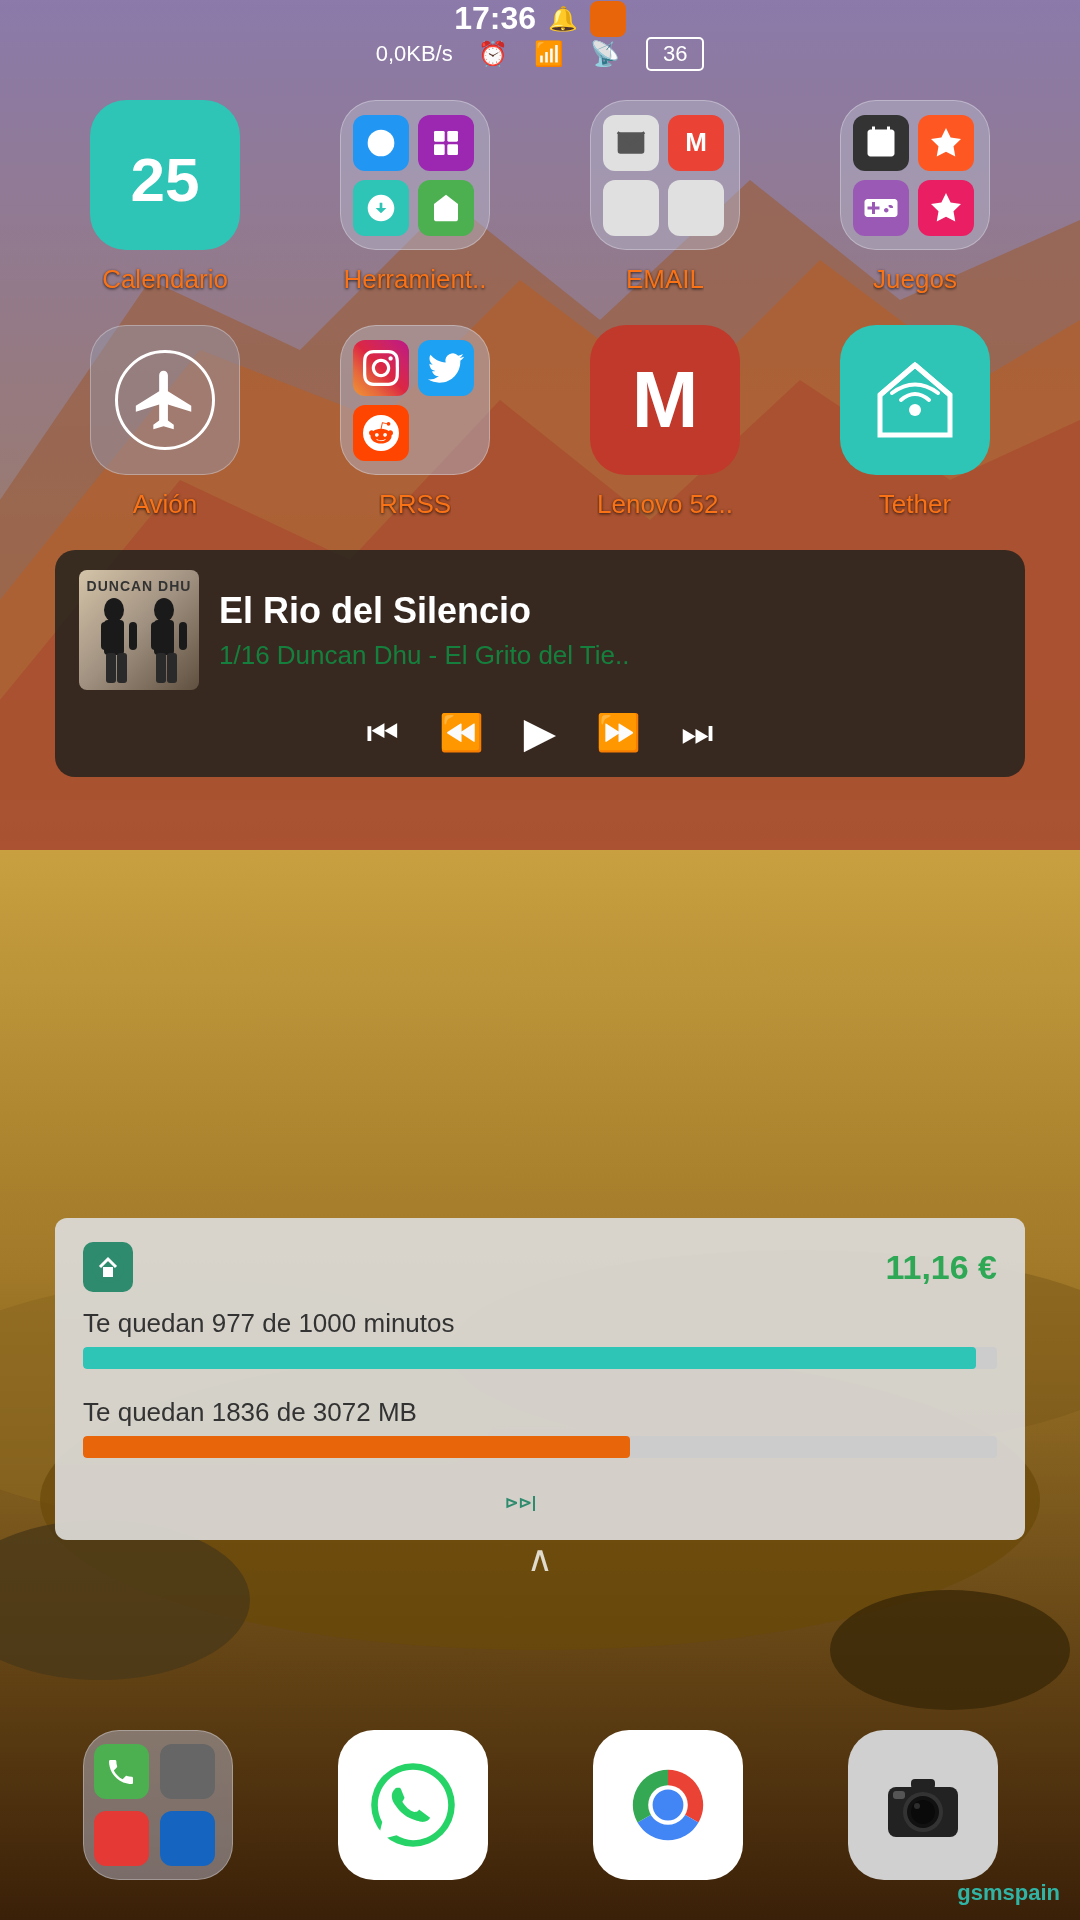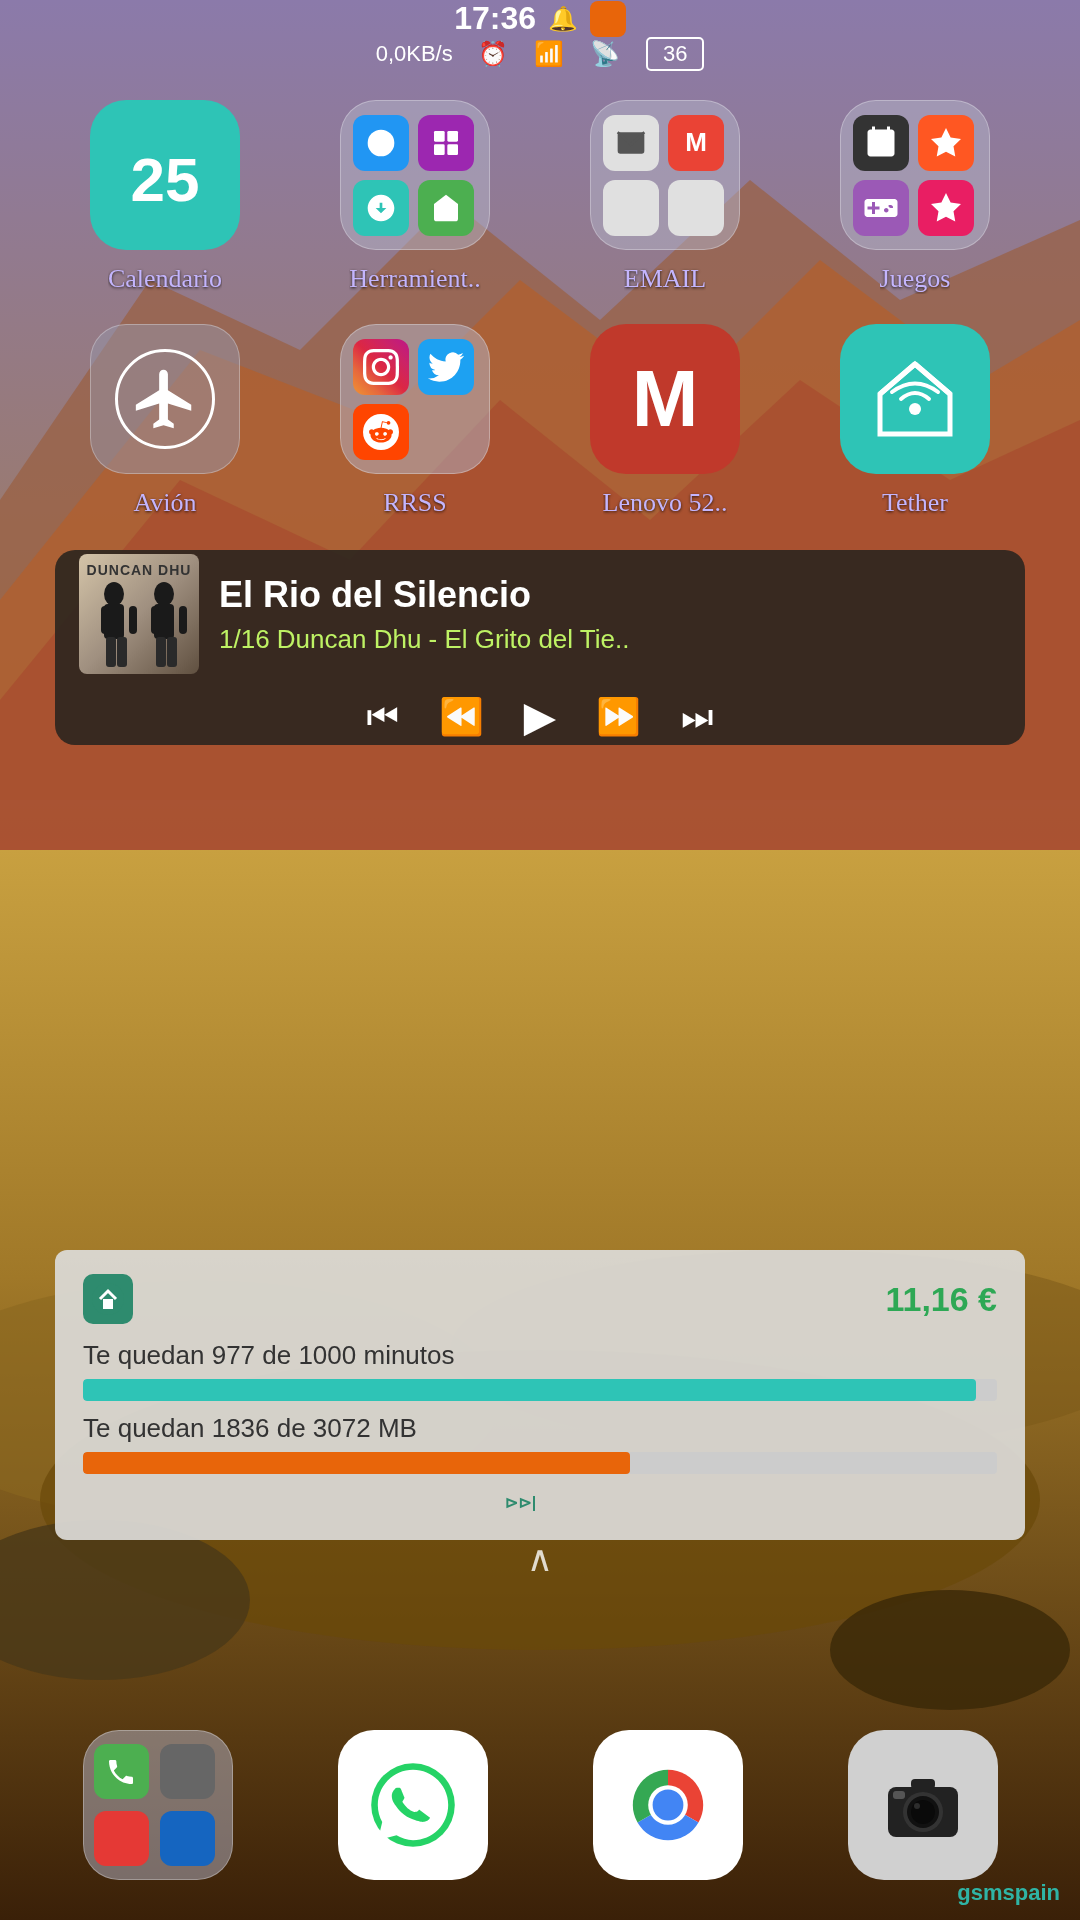--- a/index.html
+++ b/index.html
@@ -118,29 +118,28 @@
       height: 150px;
       border-radius: 36px;
       display: flex;
       align-items: center;
       justify-content: center;
       position: relative;
       overflow: hidden;
     }
 
     .app-label {
-      color: #c4b5fd;
+      color: #f97316;
       font-size: 26px;
       text-align: center;
       text-shadow: 0 1px 3px rgba(0,0,0,0.8);
       max-width: 160px;
       overflow: hidden;
       text-overflow: ellipsis;
       white-space: nowrap;
-      font-family: Liberation Serif, serif;
     }
 
     
     .icon-calendar {
       background: #2ec4b6;
       flex-direction: column;
       gap: 0;
     }
     .cal-num {
       color: white;
@@ -195,21 +194,21 @@
     }
 
     
     #music-player {
       position: absolute;
       top: 550px;
       left: 55px;
       right: 55px;
       background: rgba(40,35,30,0.88);
       border-radius: 20px;
-      padding: 4px 24px;
+      padding: 20px 24px;
       z-index: 20;
       display: flex;
       flex-direction: column;
       gap: 18px;
     }
 
     #music-top {
       display: flex;
       align-items: center;
       gap: 20px;
@@ -246,21 +245,21 @@
     }
 
     #song-title {
       color: white;
       font-size: 36px;
       font-weight: 700;
       margin-bottom: 8px;
     }
 
     #song-meta {
-      color: #bef264;
+      color: #15803d;
       font-size: 26px;
     }
 
     #music-controls {
       display: flex;
       align-items: center;
       justify-content: center;
       gap: 40px;
     }
 
@@ -308,21 +307,21 @@
       font-weight: 700;
     }
 
     #widget-price {
       color: #2ea855;
       font-size: 34px;
       font-weight: 700;
     }
 
     .widget-row {
-      margin-bottom: 12px;
+      margin-bottom: 28px;
     }
 
     .widget-text {
       color: #333;
       font-size: 26px;
       margin-bottom: 8px;
     }
 
     .progress-bar-bg {
       height: 22px;

